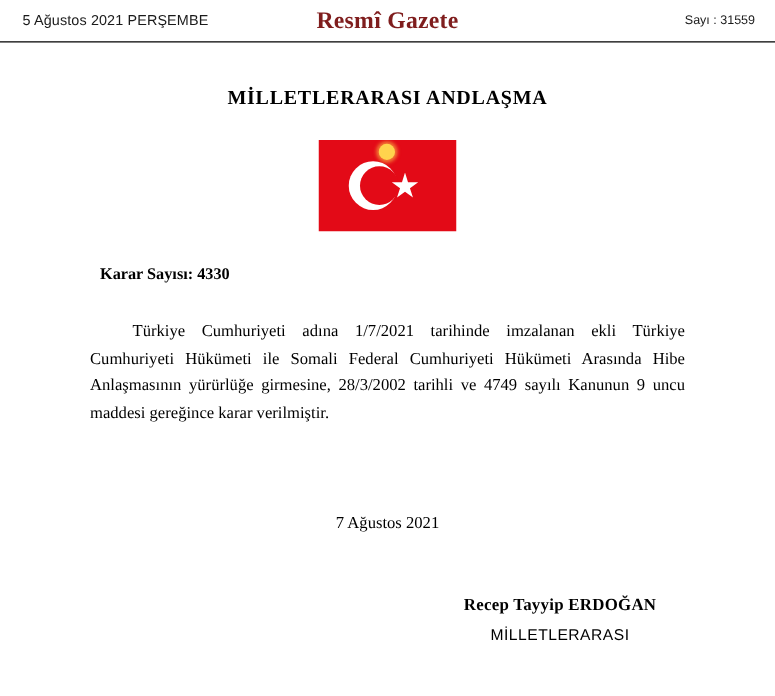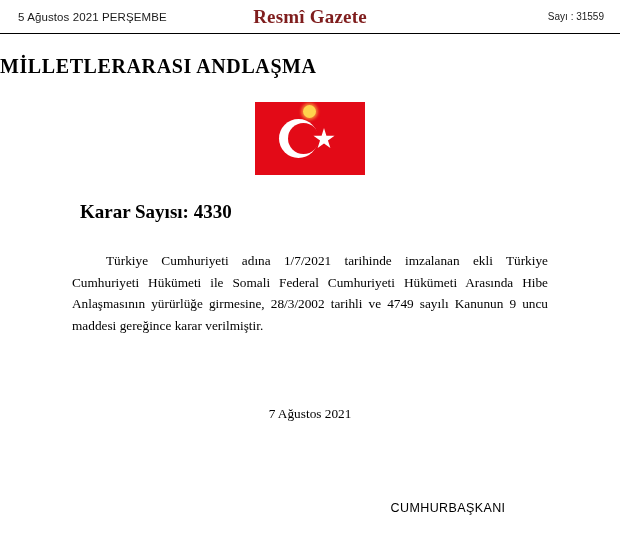--- a/index.html
+++ b/index.html
@@ -56,26 +56,26 @@
   .masthead-issue {
     font-family: "Liberation Sans", sans-serif;
     font-size: 10px;
     color: #1a1a1a;
     white-space: nowrap;
     z-index: 2;
   }
 
   
   .doc-heading {
-    text-align: left;
-    font-family: "Liberation Serif", serif;
-    font-weight: bold;
-    font-size: 20px;
+    text-align: center;
+    font-family: "Liberation Serif", serif;
+    font-weight: bold;
+    font-size: 16px;
     letter-spacing: 0.6px;
-    margin-top: 21px;
+    margin-top: 36px;
   }
 
   
   .flag-wrap {
     display: flex;
     justify-content: center;
     margin-top: 24px;
   }
   .flag {
     position: relative;
@@ -123,21 +123,21 @@
   }
 
   
   .content {
     margin: 0 auto;
     width: 476px;
   }
   .decision-no {
     font-family: "Liberation Serif", serif;
     font-weight: bold;
-    font-size: 19px;
+    font-size: 13px;
     margin-top: 26px;
     margin-left: 8px;
   }
   .paragraph {
     font-family: "Liberation Serif", serif;
     font-size: 13.3px;
     line-height: 1.62;
     text-align: justify;
     text-justify: inter-word;
     margin-top: 27px;
@@ -195,16 +195,17 @@
     </div>
   </div>
 
   <div class="content">
     <div class="decision-no">Karar Sayısı: 4330</div>
     <div class="paragraph">Türkiye Cumhuriyeti adına 1/7/2021 tarihinde imzalanan ekli Türkiye Cumhuriyeti Hükümeti ile Somali Federal Cumhuriyeti Hükümeti Arasında Hibe Anlaşmasının yürürlüğe girmesine, 28/3/2002 tarihli ve 4749 sayılı Kanunun 9 uncu maddesi gereğince karar verilmiştir.</div>
     <div class="date-line">7 Ağustos 2021</div>
   </div>
 
   <div class="signature">
-    <div class="signature-role">CUMHURBAŞKANI</div>
+    <div class="signature-name">Recep Tayyip ERDOĞAN</div>
+    <div class="signature-role">MİLLETLERARASI</div>
   </div>
 
 </div>
 
 </body></html>

